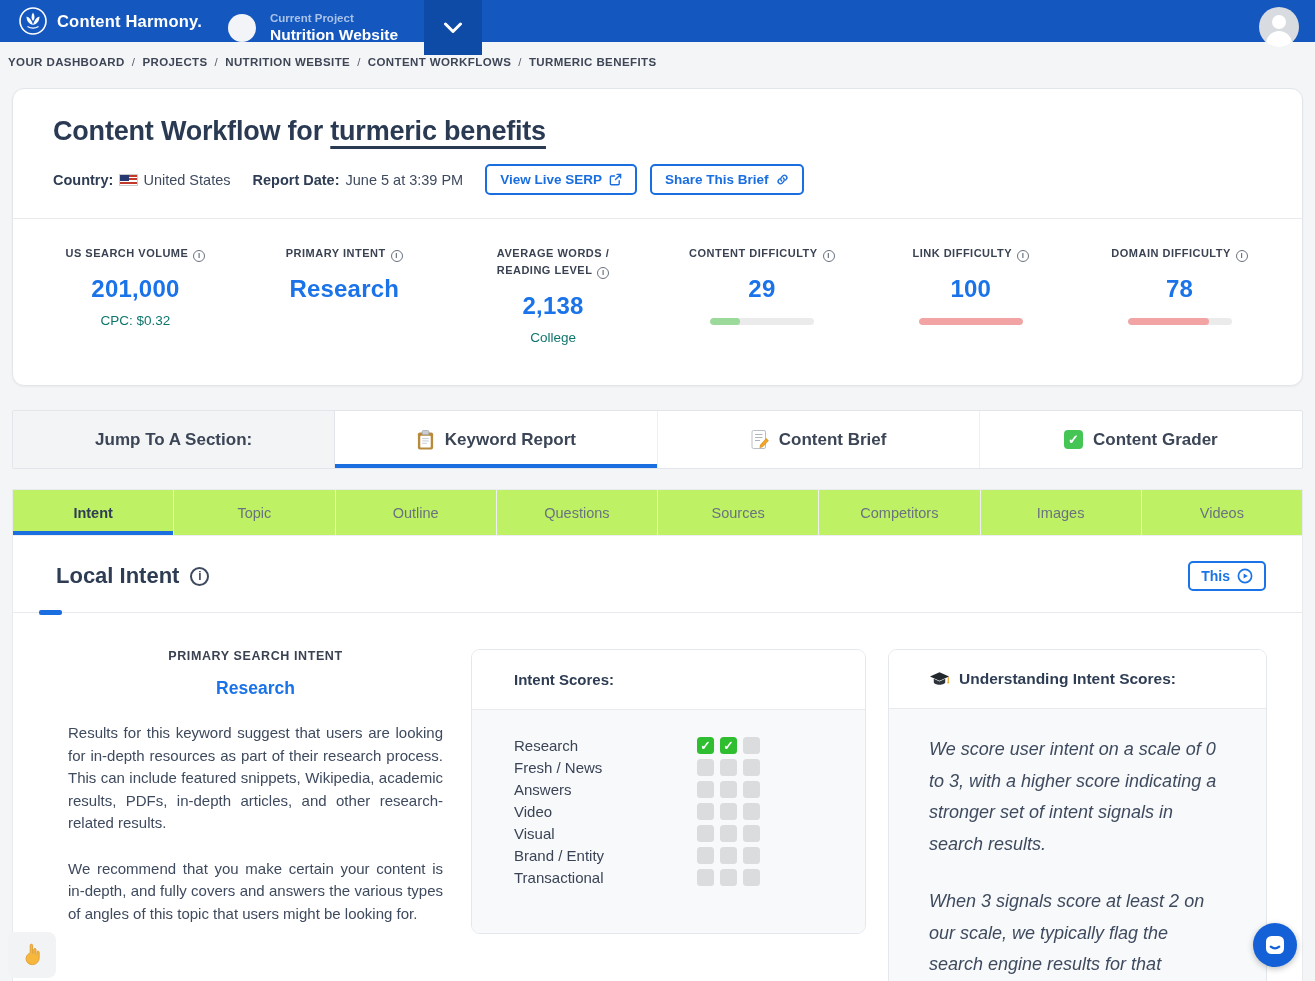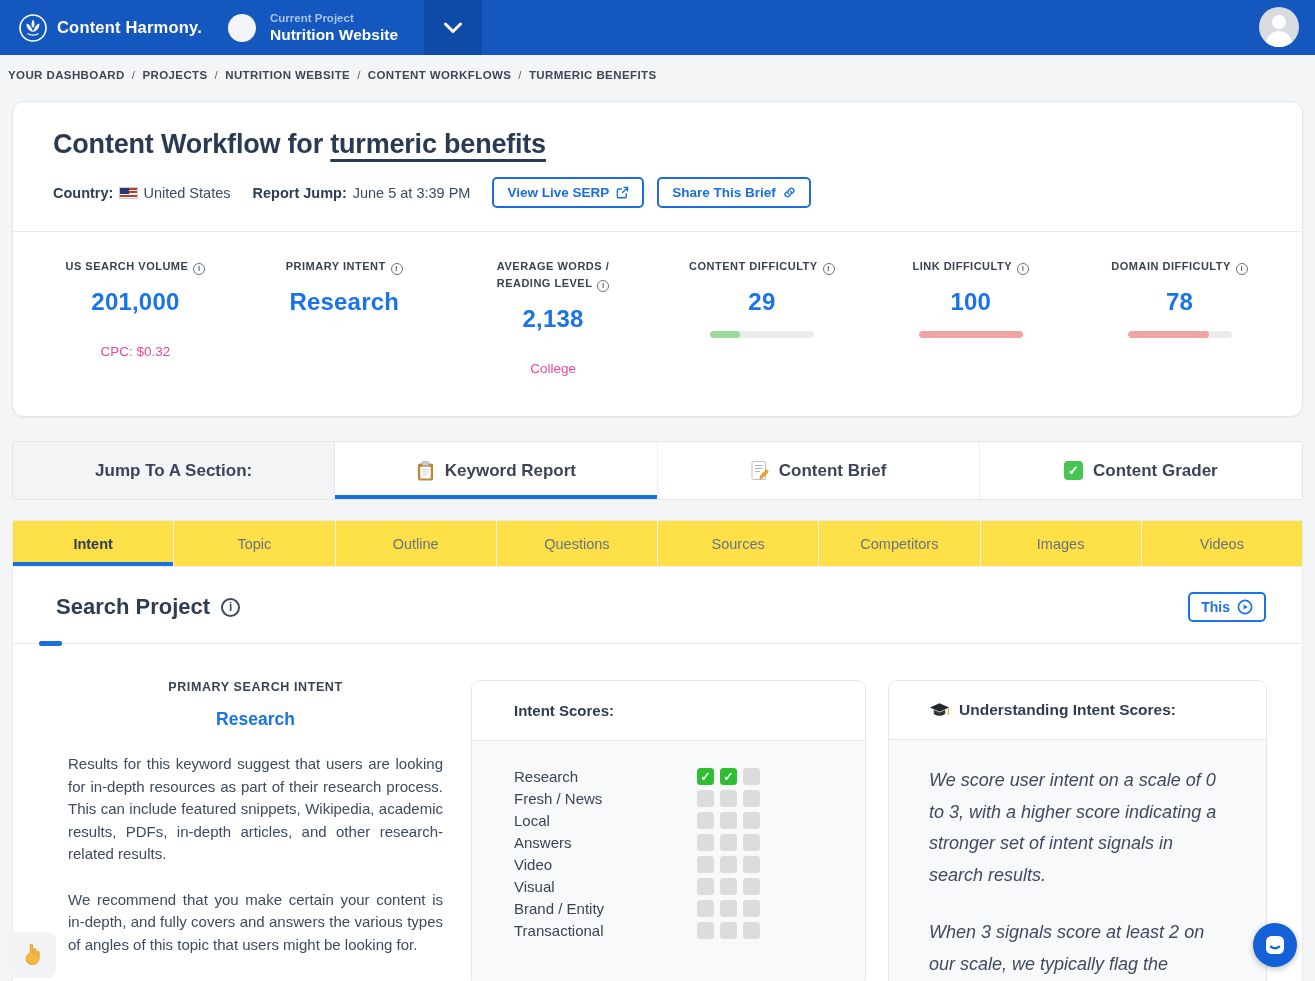--- a/index.html
+++ b/index.html
@@ -1,19 +1,19 @@
 <!DOCTYPE html>
 <html><head>
 <meta charset="utf-8">
 <style>
   *{box-sizing:border-box;margin:0;padding:0;}
   body{width:1315px;height:981px;overflow:hidden;position:relative;background:#F4F5F7;
        font-family:"Liberation Sans",sans-serif;color:#3E4A5E;}
   
-  .topbar{height:55px;background:#1457BE;display:flex;align-items:center;position:relative;}
+  .topbar{height:42px;background:#1457BE;display:flex;align-items:center;position:relative;}
   .logo{display:flex;align-items:center;gap:9px;margin-left:18px;cursor:pointer;}
   .logo-text{color:#fff;font-size:16.5px;font-weight:600;letter-spacing:.2px;}
   .project-selector{position:absolute;left:228px;top:0;height:55px;display:flex;align-items:center;}
   .proj-avatar{width:28px;height:28px;border-radius:50%;background:#F2F4F7;flex:none;}
   .proj-labels{margin-left:14px;line-height:1.25;}
   .proj-small{color:#A9C2EA;font-size:11.5px;font-weight:600;}
   .proj-name{color:#fff;font-size:15.5px;font-weight:700;}
   .proj-dropdown{width:58px;height:55px;background:#0E4BA6;display:flex;align-items:center;justify-content:center;margin-left:26px;cursor:pointer;}
   .user-avatar{position:absolute;right:16px;top:7px;width:40px;height:40px;border-radius:50%;background:#D8DBDF;overflow:hidden;cursor:pointer;}
   .av-head{position:absolute;top:8px;left:13px;width:14px;height:14px;border-radius:50%;background:#fff;}
@@ -37,34 +37,34 @@
   .meta-group{display:flex;align-items:center;margin-right:22px;}
   .btn-outline{display:inline-flex;align-items:center;gap:7px;padding:6px 13px;border:2px solid #1A6EE0;border-radius:5px;
                background:#fff;color:#1A6EE0;font-size:13.5px;font-weight:700;cursor:pointer;margin-right:13px;font-family:inherit;}
   
   .stats-row{display:flex;border-top:1px solid #E8EAEE;padding:26px 18px 40px;}
   .stat{flex:1;text-align:center;}
   .stat-label{font-size:11px;font-weight:700;color:#3A4252;letter-spacing:.5px;line-height:1.55;max-width:150px;margin:0 auto;text-transform:uppercase;}
   .info-i{display:inline-flex;width:12px;height:12px;border:1.2px solid #6A7280;border-radius:50%;font-size:8px;font-weight:700;
           color:#6A7280;align-items:center;justify-content:center;margin-left:5px;vertical-align:-1px;cursor:pointer;}
   .stat-value{font-size:24px;font-weight:700;color:#1A73E8;margin-top:13px;letter-spacing:.2px;}
-  .stat-sub{font-size:13.5px;color:#ec4899;margin-top:28px;}
+  .stat-sub{font-size:13.5px;color:#0f766e;margin-top:10px;}
   .stat-bar{width:104px;height:7px;background:#EBEBEB;border-radius:4px;margin:15px auto 0;overflow:hidden;}
   .stat-bar-fill{height:100%;border-radius:4px;}
   
   .jump-row{margin-top:24px;display:flex;height:59px;background:#fff;border:1px solid #E2E5EA;border-radius:2px;}
   .jump-label{width:25%;background:#F3F4F6;display:flex;align-items:center;justify-content:center;
               font-size:17px;font-weight:700;color:#3B4556;border-right:1px solid #E2E5EA;}
   .jump-item{width:25%;display:flex;align-items:center;justify-content:center;gap:10px;font-size:17px;font-weight:700;
              color:#3B4556;border-right:1px solid #EDEFF2;cursor:pointer;}
   .jump-item:last-child{border-right:none;}
   .jump-item.active{box-shadow:inset 0 -4px 0 #1A6EE0;}
   .grader-check{width:19px;height:19px;border-radius:4px;background:#45C554;color:#fff;display:flex;align-items:center;justify-content:center;font-size:13px;font-weight:700;}
   
-  .tabs-row{margin-top:20px;display:flex;height:46px;background:#fde047;border:1px solid #E8EAED;border-bottom:none;}
+  .tabs-row{margin-top:20px;display:flex;height:46px;background:#bef264;border:1px solid #E8EAED;border-bottom:none;}
   .tab{flex:1;display:flex;align-items:center;justify-content:center;font-size:14.5px;font-weight:500;color:#6A7280;
        border-right:1px solid #EDEFF2;cursor:pointer;}
   .tab:last-child{border-right:none;}
   .tab.active{color:#2E3D54;font-weight:700;box-shadow:inset 0 -4px 0 #1A6EE0;}
   
   .content{background:#fff;border:1px solid #E8EAED;border-top:1px solid #EDEFF2;min-height:460px;}
   .content-header{display:flex;align-items:center;justify-content:space-between;padding:25px 36px 21px 43px;}
   h2{font-size:22px;font-weight:700;color:#2E3D54;display:flex;align-items:center;}
   .info-lg{display:inline-flex;width:19px;height:19px;border:2px solid #3E4A5E;border-radius:50%;font-size:12px;font-weight:700;
            color:#3E4A5E;align-items:center;justify-content:center;margin-left:11px;cursor:pointer;}
@@ -140,21 +140,21 @@
   <div class="card-shadow header-card">
     <div class="header-top">
       <h1><span>Content Workflow for </span><span class="kw-underline">turmeric benefits</span></h1>
       <div class="meta-row">
         <div class="meta-group">
           <span class="meta-label">Country:</span>
           <span class="flag"></span>
           <span>United States</span>
         </div>
         <div class="meta-group">
-          <span class="meta-label">Report Jump:</span>
+          <span class="meta-label">Report Date:</span>
           <span>June 5 at 3:39 PM</span>
         </div>
         <button class="btn-outline">
           <span>View Live SERP</span>
           <span style="display:inline-flex;">
             <svg width="13" height="13" viewBox="0 0 14 14">
                 <path d="M11 8.2v3.3a1.2 1.2 0 0 1-1.2 1.2H2.7a1.2 1.2 0 0 1-1.2-1.2V4.4a1.2 1.2 0 0 1 1.2-1.2H6" fill="none" stroke="#1A6EE0" stroke-width="1.5" stroke-linecap="round"></path>
                 <path d="M8.7 1.5h3.8v3.8M12.2 1.8 7 7" fill="none" stroke="#1A6EE0" stroke-width="1.5" stroke-linecap="round"></path>
               </svg>
           </span>
@@ -248,21 +248,21 @@
       <div class="tab">Questions</div>
       <div class="tab">Sources</div>
       <div class="tab">Competitors</div>
       <div class="tab">Images</div>
       <div class="tab">Videos</div>
     </div>
 
   <div class="content">
     <div class="content-header">
       <h2>
-        <span>Search Project</span>
+        <span>Local Intent</span>
         <span class="info-lg">i</span>
       </h2>
       <button class="learn-btn">
         <span>This</span>
         <span style="display:inline-flex;">
           <svg width="16" height="16" viewBox="0 0 16 16">
               <circle cx="8" cy="8" r="6.6" fill="none" stroke="#1A73E8" stroke-width="1.7"></circle>
               <path d="M6.6 5.4v5.2l4.2-2.6z" fill="#1A73E8"></path>
             </svg>
         </span>
@@ -291,28 +291,20 @@
             <div class="score-row">
               <span class="score-label">Research</span>
               <span class="boxes">
                 <span class="box checked">✓</span>
                 <span class="box checked">✓</span>
                 <span class="box"></span>
               </span>
             </div>
             <div class="score-row">
               <span class="score-label">Fresh / News</span>
-              <span class="boxes">
-                <span class="box"></span>
-                <span class="box"></span>
-                <span class="box"></span>
-              </span>
-            </div>
-            <div class="score-row">
-              <span class="score-label">Local</span>
               <span class="boxes">
                 <span class="box"></span>
                 <span class="box"></span>
                 <span class="box"></span>
               </span>
             </div>
             <div class="score-row">
               <span class="score-label">Answers</span>
               <span class="boxes">
                 <span class="box"></span>

